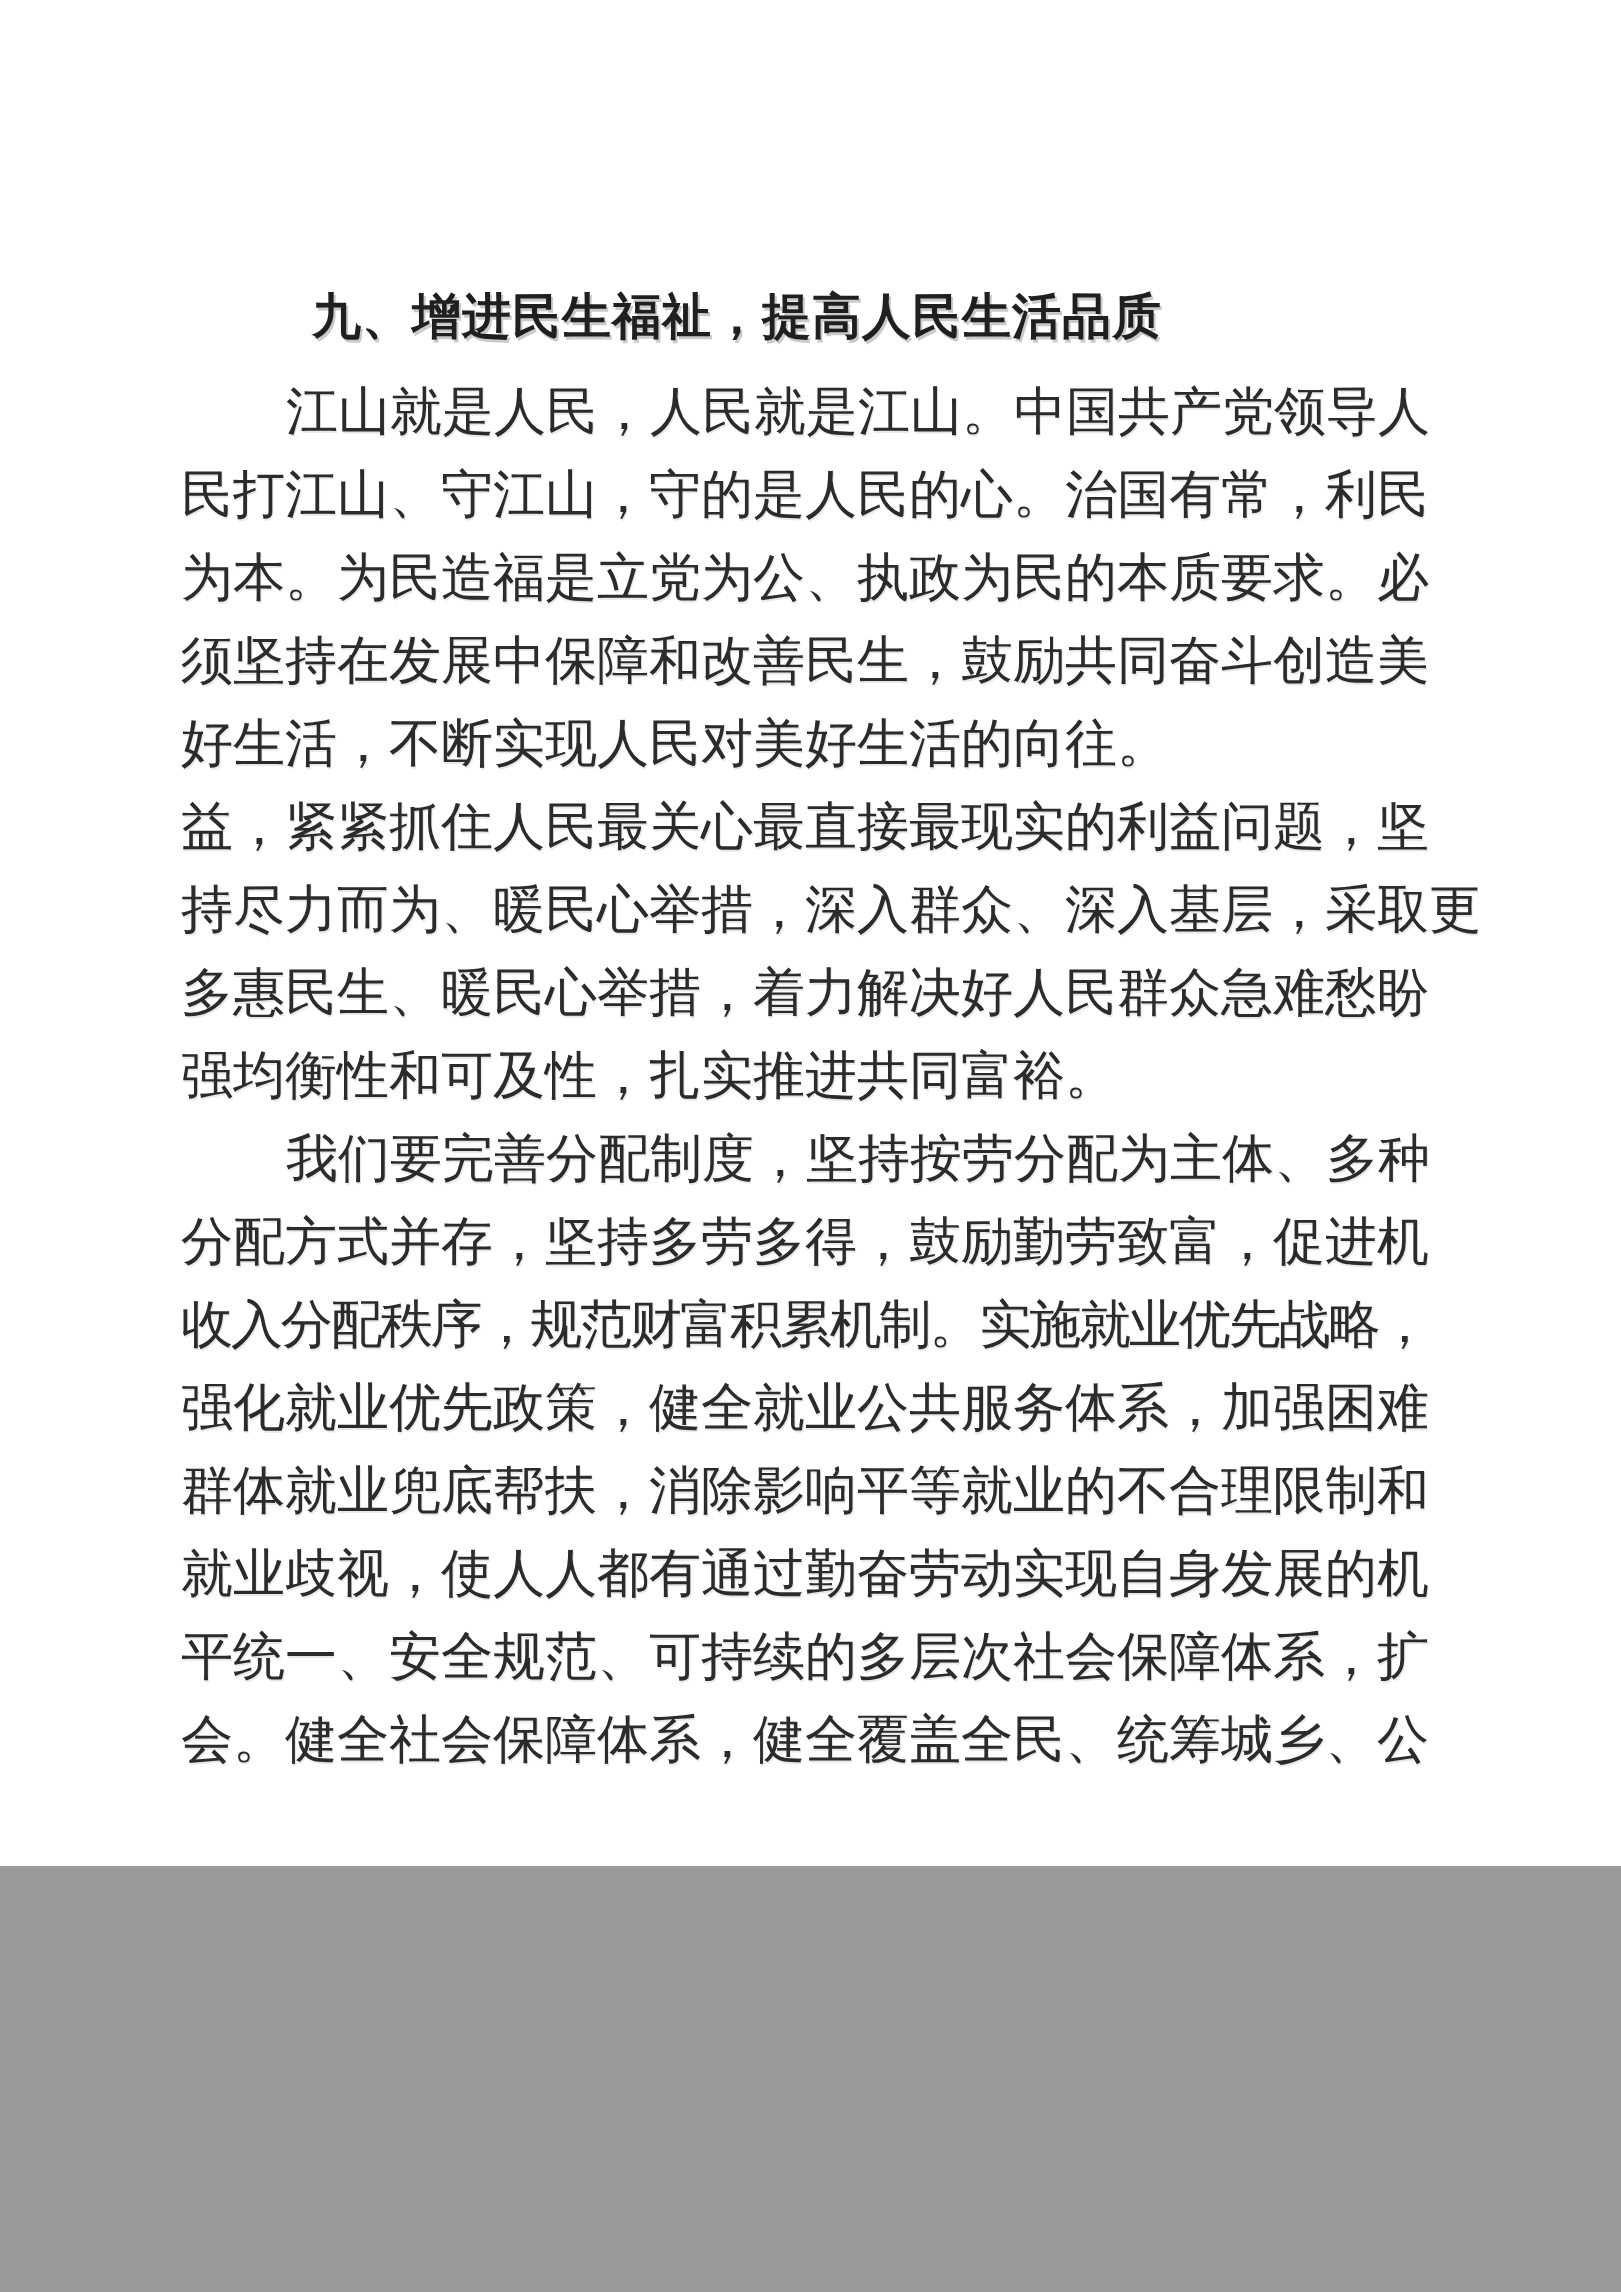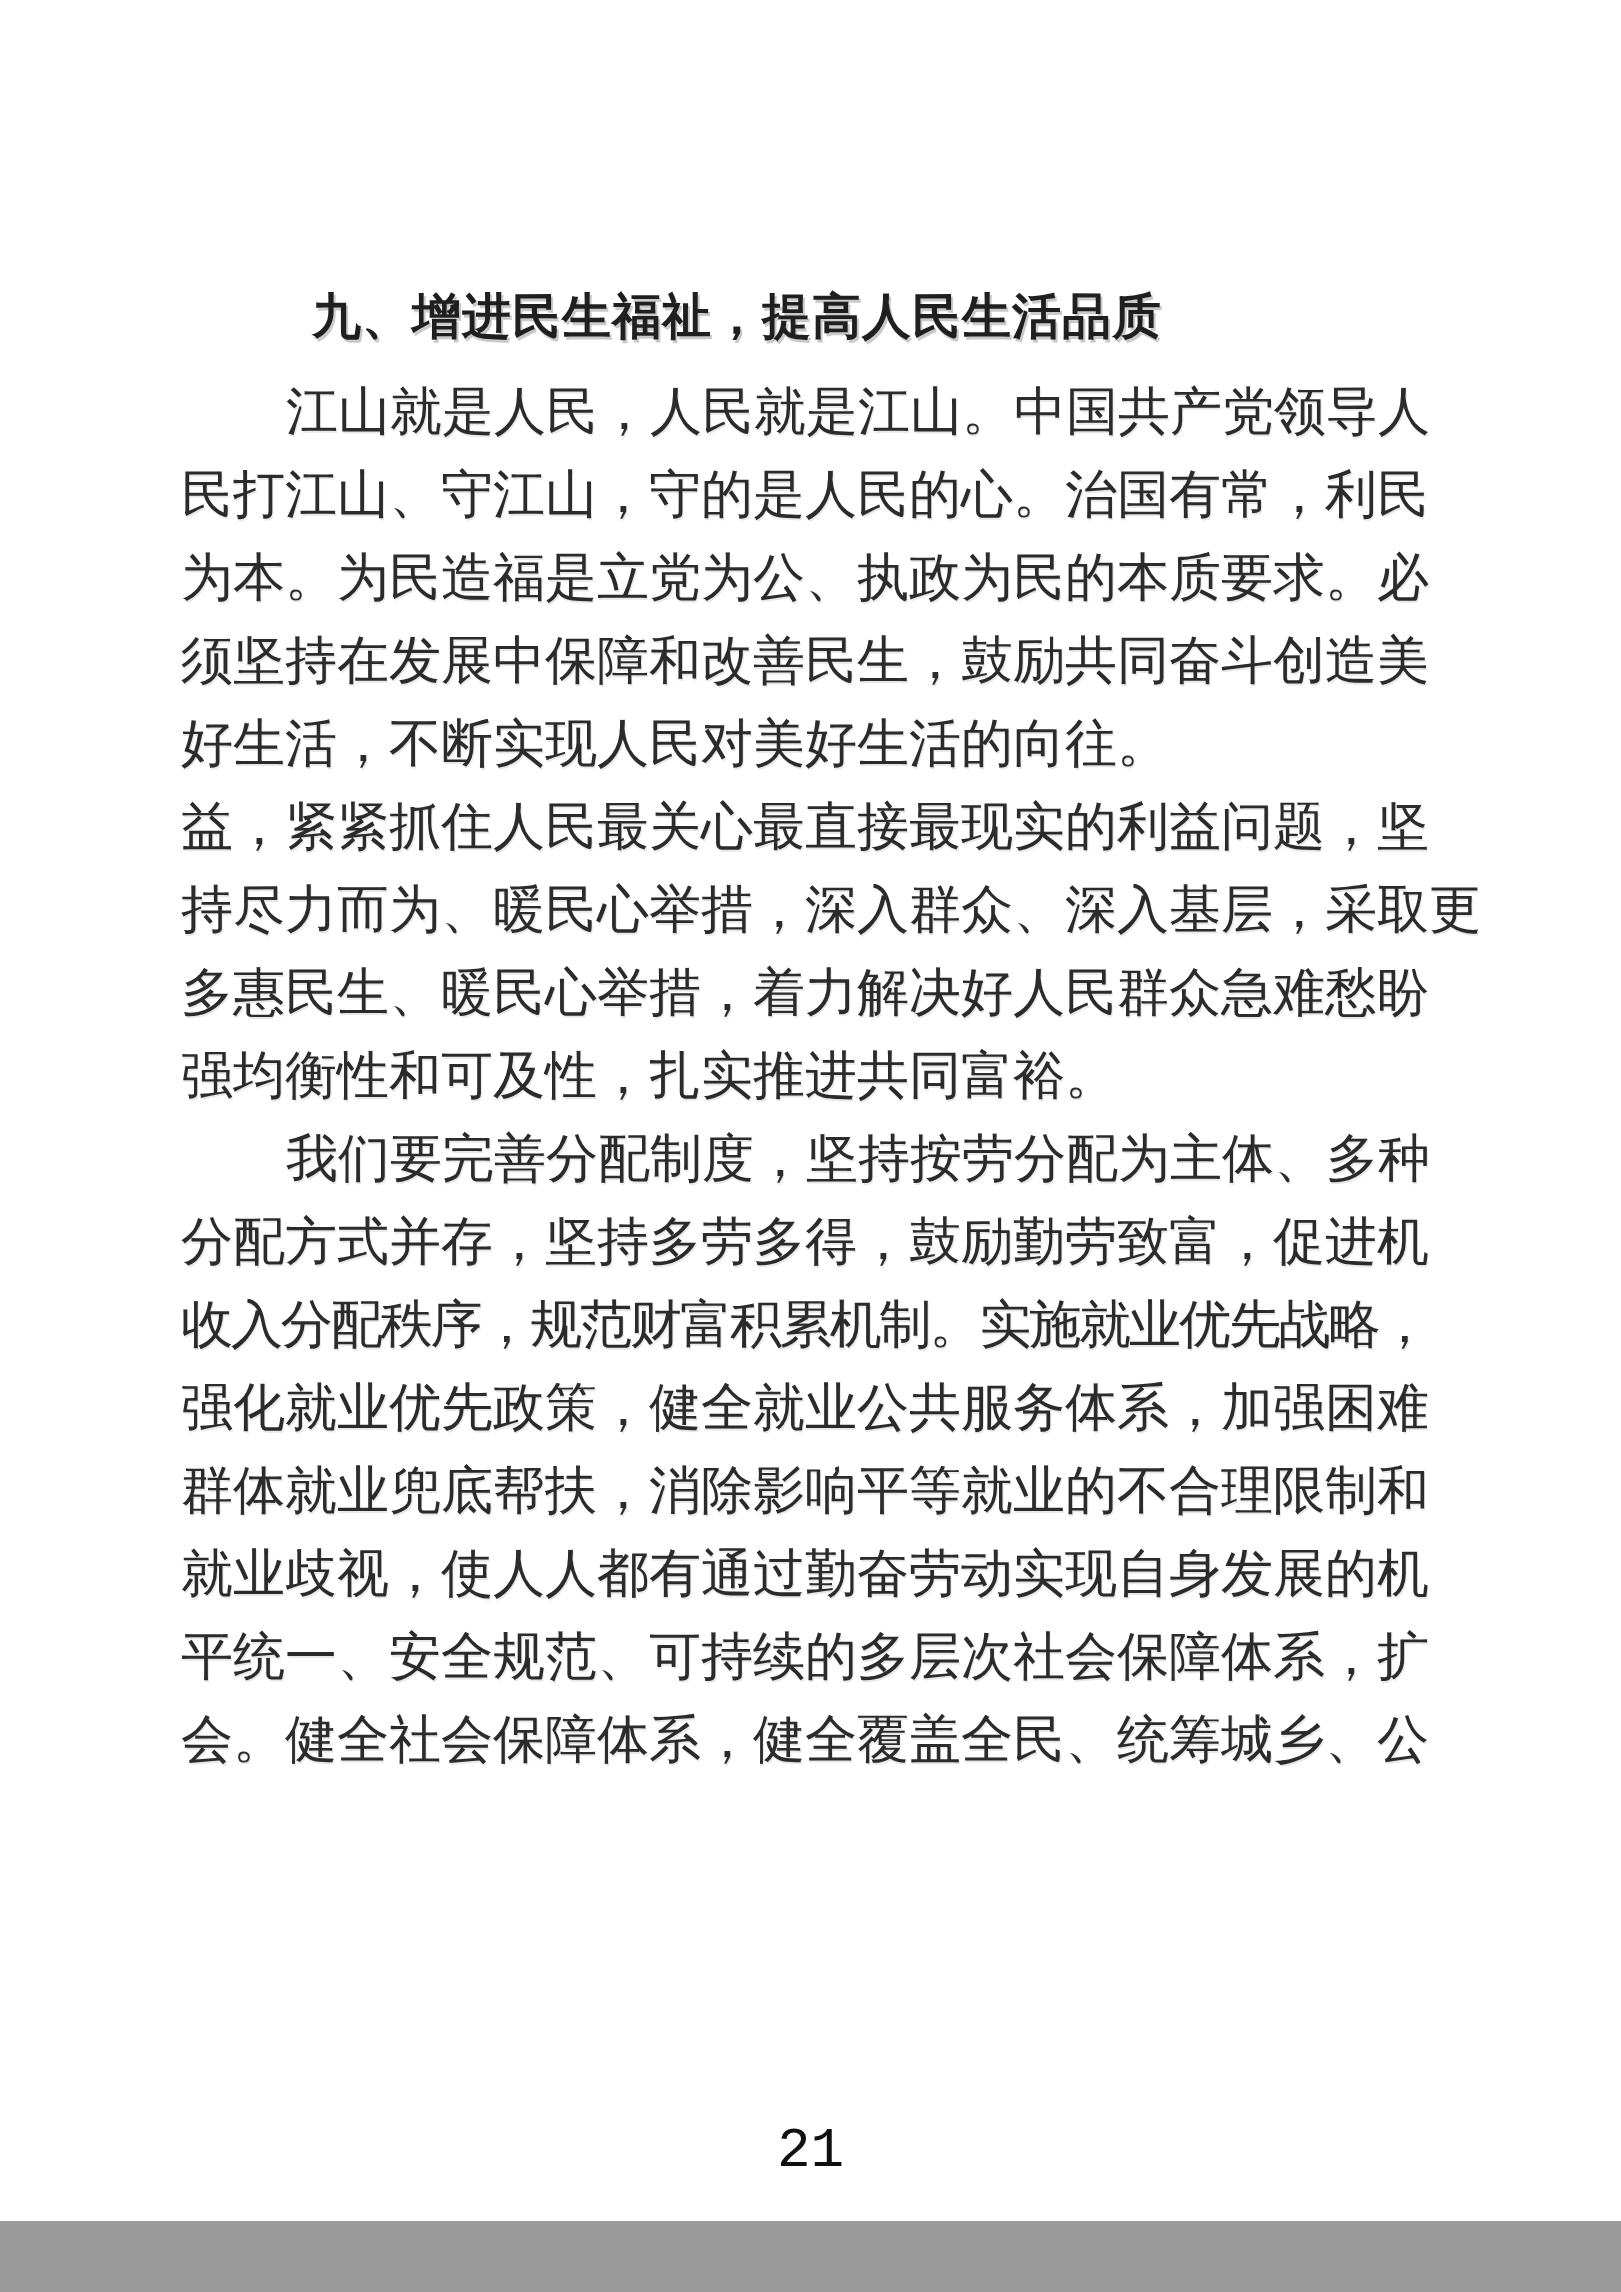--- a/index.html
+++ b/index.html
@@ -1,18 +1,18 @@
 <!DOCTYPE html>
 <html><head>
 <meta charset="utf-8">
 <style>
   html,body{margin:0;padding:0;background:#9a9a9a;}
   .page{
     position:relative;
-    width:1621px;height:2221px;
+    width:1621px;height:1866px;
     margin:0 auto;
     background:#ffffff;
     overflow:hidden;
     font-family:"Liberation Serif", serif;
   }
   .heading{
     position:absolute;
     left:181px;
     top:286px;
     padding-left:131px;

